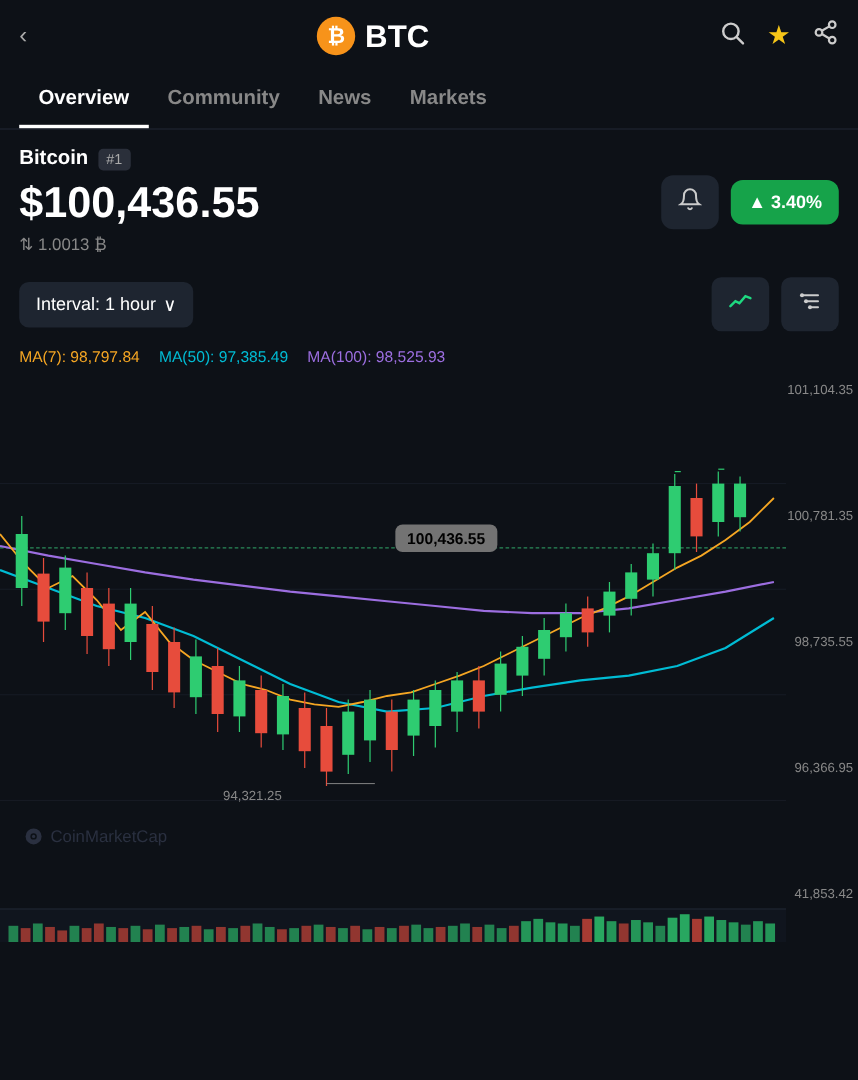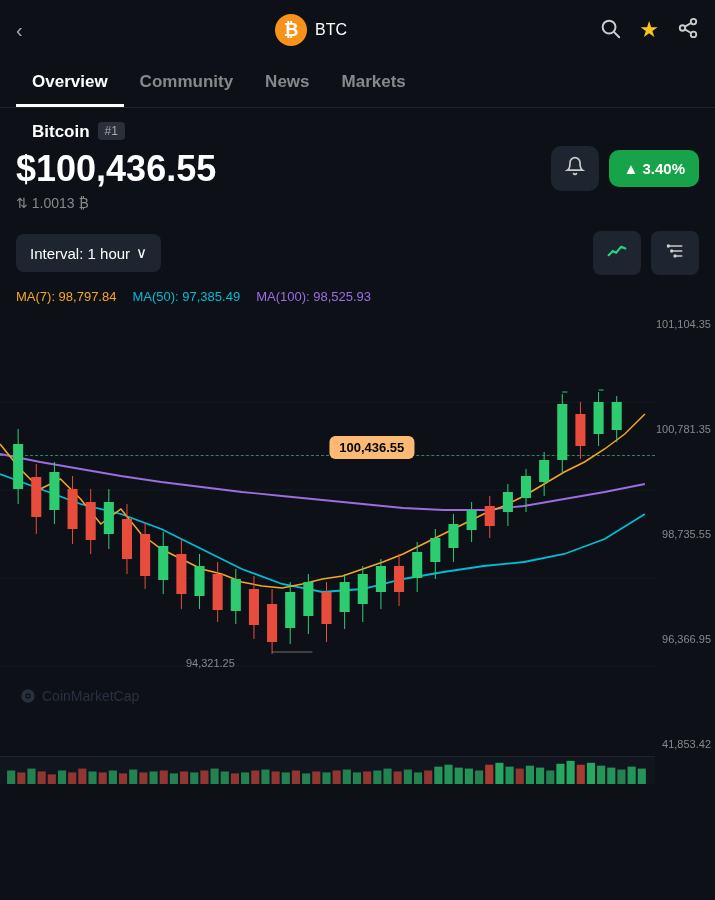--- a/index.html
+++ b/index.html
@@ -25,21 +25,21 @@
     .header-center { display: flex; align-items: center; gap: 8px; flex: 1; justify-content: center; }
     .header-right { display: flex; align-items: center; gap: 18px; }
     .back-icon { color: #aaa; font-size: 20px; cursor: pointer; }
     .btc-logo {
       width: 32px; height: 32px;
       background: #f7931a;
       border-radius: 50%;
       display: flex; align-items: center; justify-content: center;
       font-size: 18px; font-weight: bold; color: white;
     }
-    .btc-label { font-size: 16px; font-weight: 400; color: #fff; }
+    .btc-label { font-size: 26px; font-weight: 700; color: #fff; }
     .search-icon, .share-icon { color: #ccc; font-size: 20px; cursor: pointer; }
     .star-icon { color: #f5c518; font-size: 22px; cursor: pointer; }
 
     
     .tabs {
       display: flex;
       border-bottom: 1px solid #1e2530;
       padding: 0 16px;
       overflow-x: auto;
       scrollbar-width: none;
@@ -58,21 +58,21 @@
       color: #ffffff;
       font-weight: 700;
       border-bottom: 3px solid #ffffff;
     }
 
     
     .price-section {
       padding: 14px 16px 10px;
     }
     .coin-name-row {
-      display: flex; align-items: flex-start; gap: 8px; margin-bottom: 4px; margin-left: 16px;
+      display: flex; align-items: flex-end; gap: 8px; margin-bottom: 4px;
     }
     .coin-name { font-size: 17px; font-weight: 600; color: #fff; }
     .rank-badge {
       background: #2a2f3a;
       color: #aaa;
       font-size: 12px;
       padding: 2px 7px;
       border-radius: 4px;
     }
     .price-row {
@@ -169,21 +169,21 @@
       position: absolute;
       bottom: 0; left: 0; right: 60px;
       height: 30px;
       display: flex; align-items: center; justify-content: space-around;
     }
     .time-label { font-size: 11px; color: #888; }
 
     
     .price-tooltip {
       position: absolute;
-      background: #fdba74;
+      background: #737373;
       color: #000;
       font-size: 13px;
       font-weight: 700;
       padding: 4px 10px;
       border-radius: 6px;
       top: 26%;
       left: 52%;
       transform: translateX(-50%);
       white-space: nowrap;
     }

